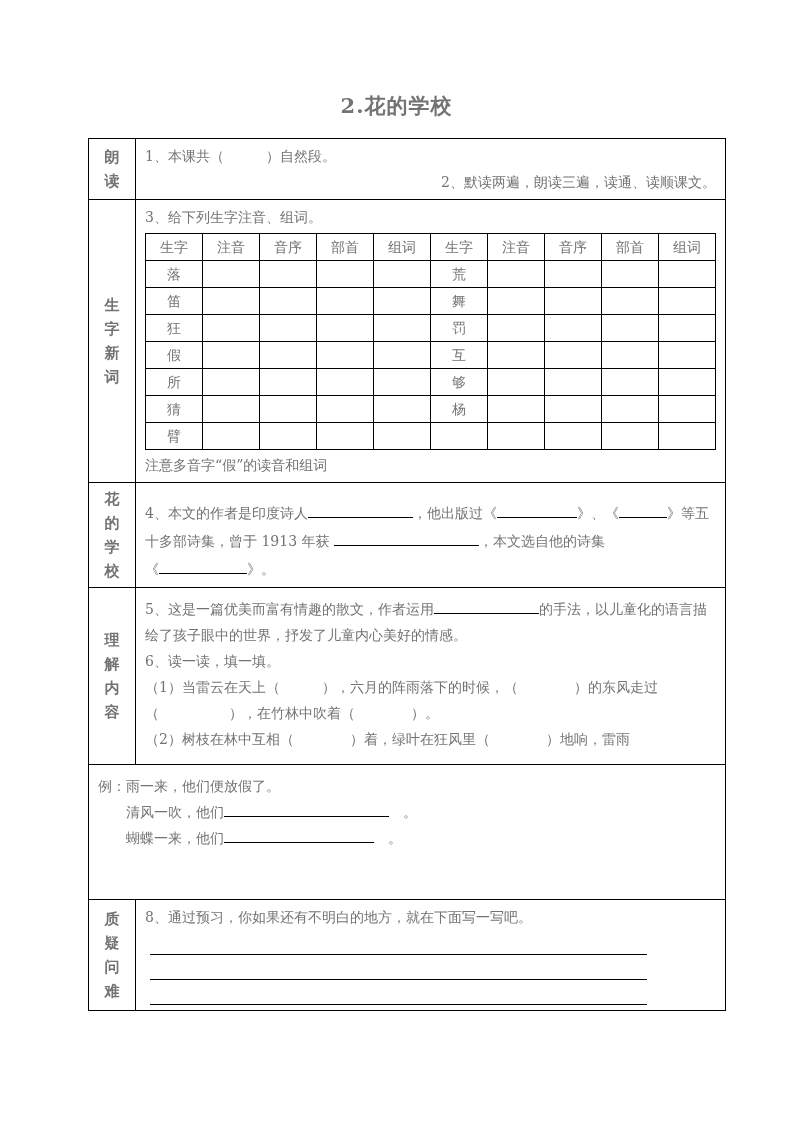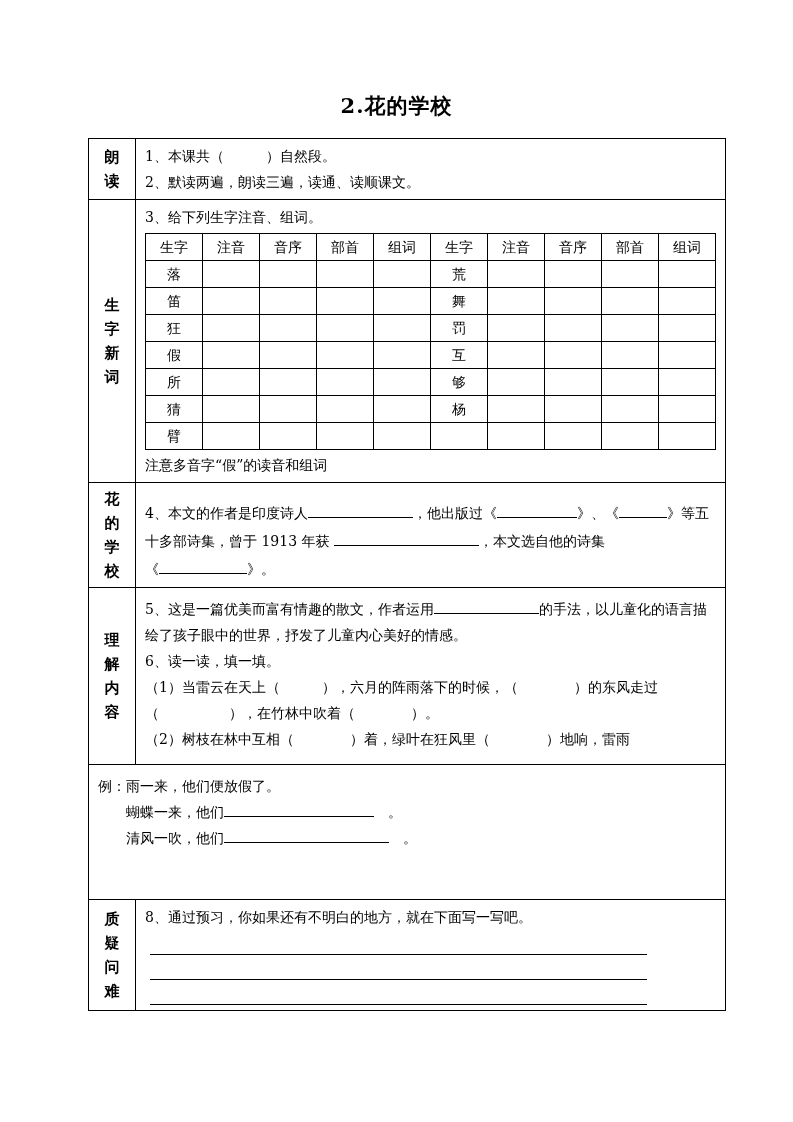--- a/index.html
+++ b/index.html
@@ -1,18 +1,18 @@
 <!DOCTYPE html>
 <html><head>
 <meta charset="utf-8">
 <style>
   * { box-sizing: border-box; margin: 0; padding: 0; }
   html, body { background: #ffffff; }
   .page {
-    width: 793px; height: 1122px; background: #ffffff; color: #000000;
+    width: 793px; height: 1122px; background: #ffffff; color: #737373;
     font-family: "DejaVu Serif", "Liberation Serif", serif;
     position: relative; overflow: hidden;
   }
   .title {
     padding-top: 92px; text-align: center;
     font-size: 21px; font-weight: bold; letter-spacing: 1px;
   }
   .main-table {
     width: 638px; margin: 18px 0 0 88px;
     border: 1.5px solid #000;
@@ -25,21 +25,21 @@
     font-weight: bold; font-size: 15px;
   }
   .label-cell span {
     display: inline-block; width: 17px; word-break: break-all;
     text-align: center; line-height: 1.6;
   }
   .content-cell {
     flex: 1; padding: 4px 9px; font-size: 14px; line-height: 26px;
     white-space: normal;
   }
-  .split { display: flex; justify-content: flex-start; align-items: flex-end; }
+  .split { display: flex; justify-content: flex-start; align-items: flex-end; flex-direction: column; }
   .sig-wrap { white-space: nowrap; }
 
   .blank {
     display: inline-block; border-bottom: 1px solid #000;
     height: 15px; vertical-align: baseline;
   }
   .w48 { width: 48px; } .w80 { width: 80px; } .w87 { width: 87px; }
   .w88 { width: 88px; } .w105 { width: 105px; } .w145 { width: 145px; }
   .w150 { width: 150px; } .w165 { width: 165px; }
 
@@ -212,22 +212,22 @@
         <div><span>5、这是一篇优美而富有情趣的散文，作者运用</span><span class="blank w105"></span><span>的手法，以儿童化的语言描绘了孩子眼中的世界，抒发了儿童内心美好的情感。</span></div>
         <div>6、读一读，填一填。</div>
         <div>（1）当雷云在天上（　　　），六月的阵雨落下的时候，（　　　　）的东风走过（　　　　　），在竹林中吹着（　　　　）。</div>
         <div>（2）树枝在林中互相（　　　　）着，绿叶在狂风里（　　　　）地响，雷雨</div>
       </div>
     </section>
 
     <section class="sec sec-tiaozhan">
       <div class="content-cell">
         <div>例：雨一来，他们便放假了。</div>
+        <div class="indent"><span>清风一吹，他们</span><span class="blank w165"></span>　<span>。</span></div>
         <div class="indent"><span>蝴蝶一来，他们</span><span class="blank w150"></span>　<span>。</span></div>
-        <div class="indent"><span>清风一吹，他们</span><span class="blank w165"></span>　<span>。</span></div>
       </div>
     </section>
 
     <section class="sec sec-zhiyi">
       <div class="label-cell">
         <span>质疑问难</span>
       </div>
       <div class="content-cell">
         <div>8、通过预习，你如果还有不明白的地方，就在下面写一写吧。</div>
         <div class="answer-line"></div>

